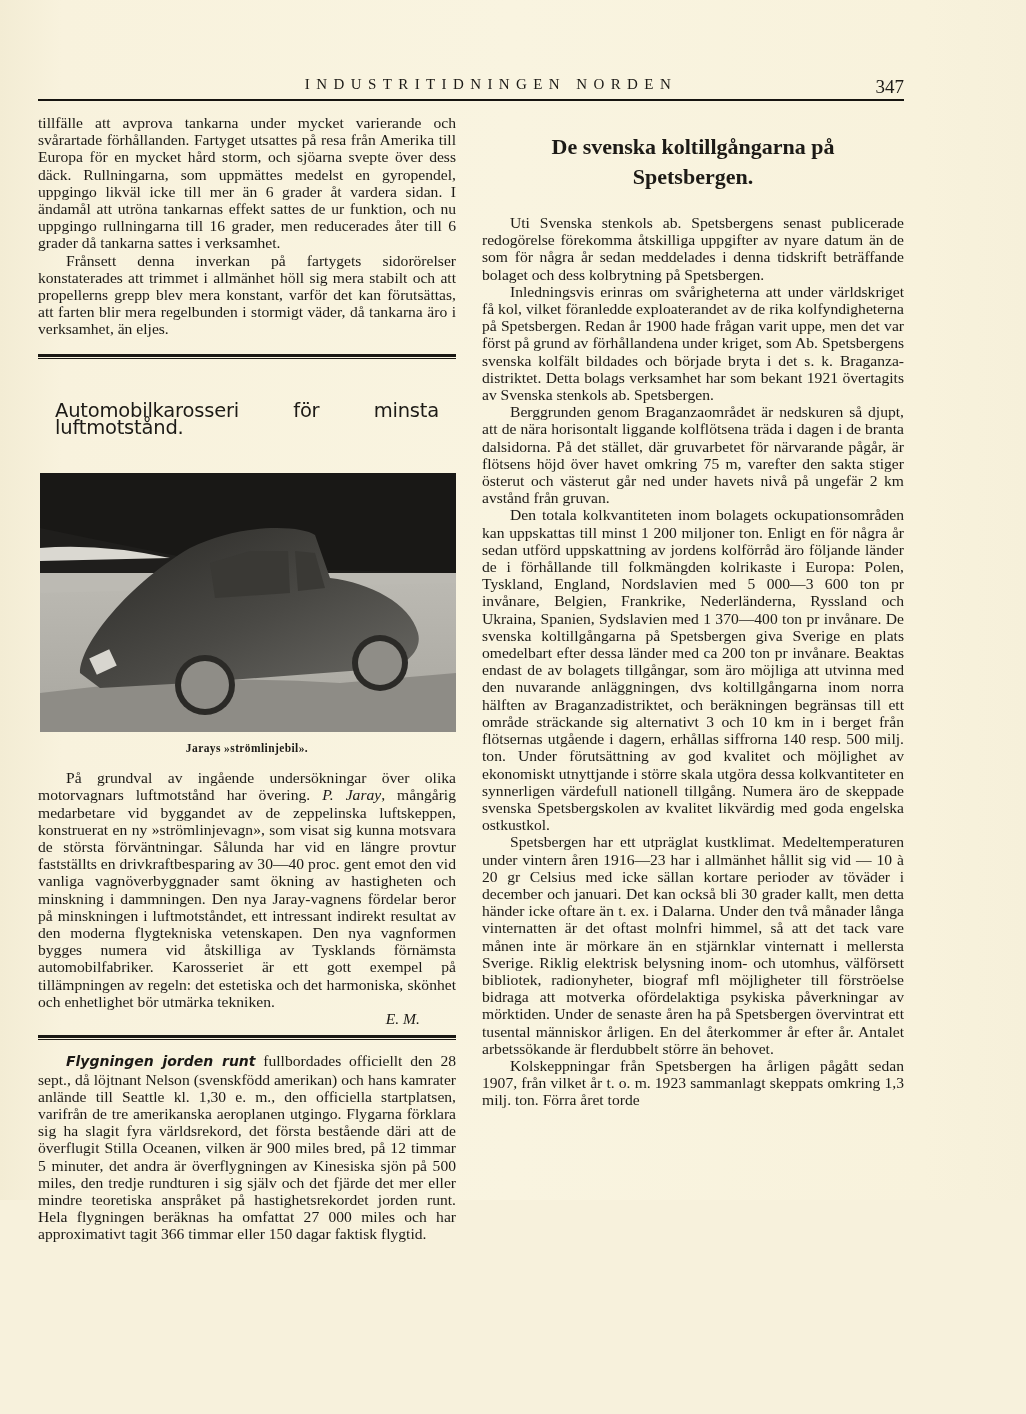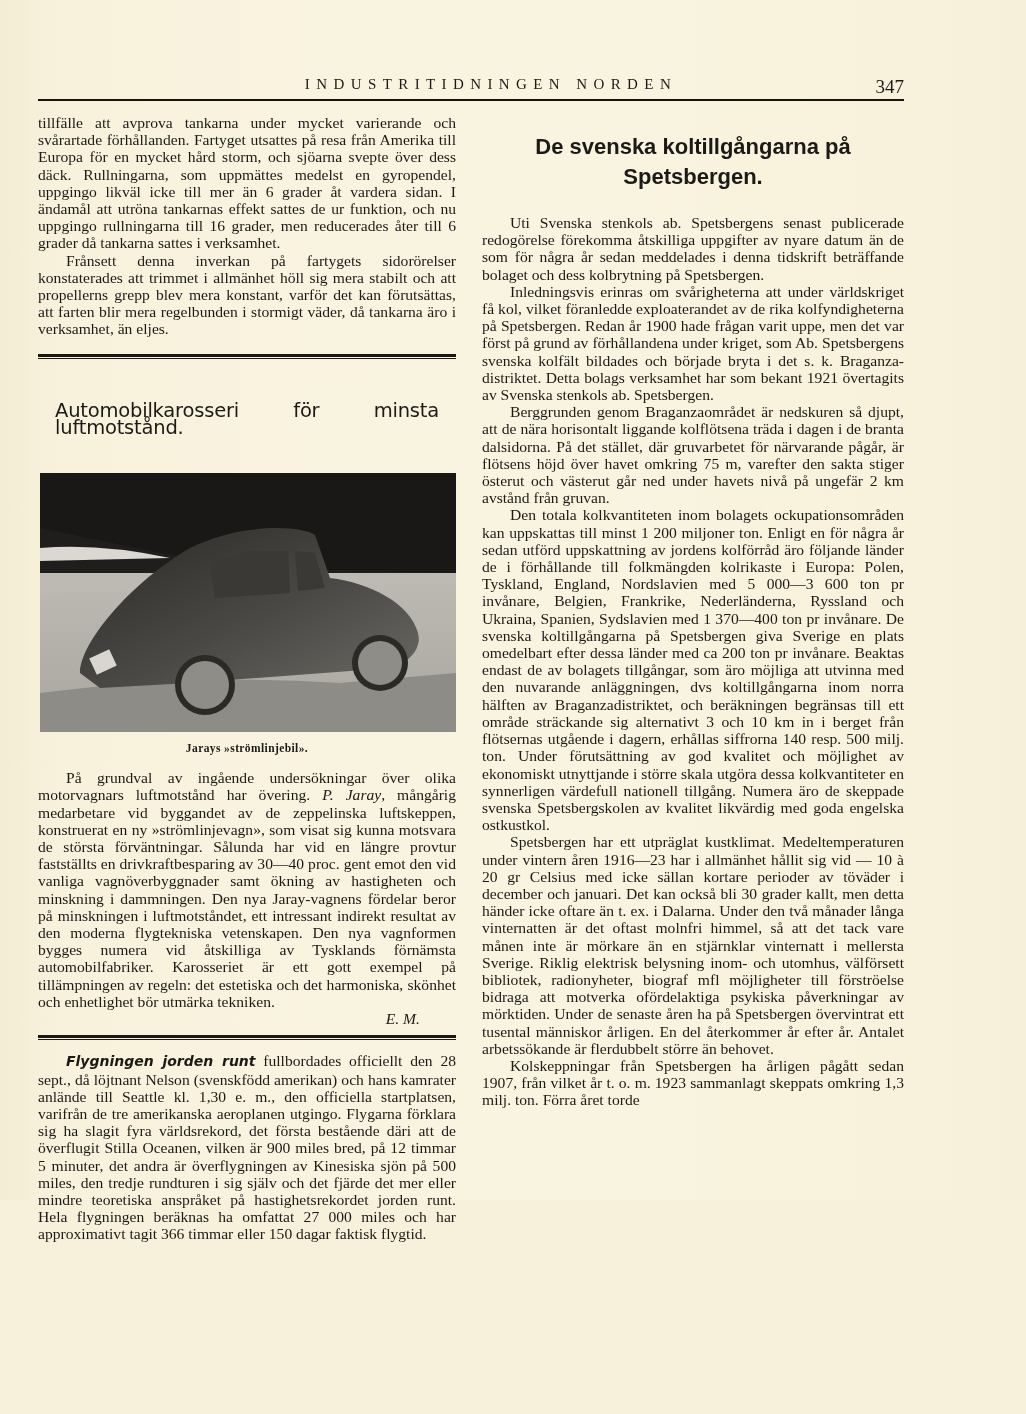--- a/index.html
+++ b/index.html
@@ -32,21 +32,21 @@
   .col-left { left: 38px; top: 114px; width: 418px; }
   .col-right { left: 482px; top: 110px; width: 422px; }
   .col p { margin: 0; text-align: justify; hyphens: none; }
   .col p.indent { text-indent: 28px; }
   .double-rule { height: 5px; border-top: 3px solid #1a1814; border-bottom: 1px solid #1a1814; box-sizing: border-box; margin: 0; }
   .sans-head {
     font-family: "DejaVu Sans", sans-serif; font-weight: normal; text-align: justify;
     text-align-last: justify; font-size: 19.5px; letter-spacing: -0.2px; margin: 17px;
   }
   .right-title {
-    font-family: Liberation Sans, sans-serif; font-size: 22px; line-height: 30px; text-align: center; margin: 0;
+    font-family: Liberation Serif, serif; font-size: 22px; line-height: 30px; text-align: center; margin: 0;
   }
   .photo {
     position: relative; width: 416px; height: 259px; margin-left: 2px; overflow: hidden;
     background: #8b8a86;
   }
   .caption {
     text-align: center; font-size: 11.5px; font-weight: bold; font-family: "Liberation Serif", serif; letter-spacing: 0.4px;
   }
   .signature { text-align: right; font-style: italic; padding-right: 36px; }
   .runin { font-family: "DejaVu Sans", sans-serif; font-weight: bold; font-style: italic; font-size: 14px; }

